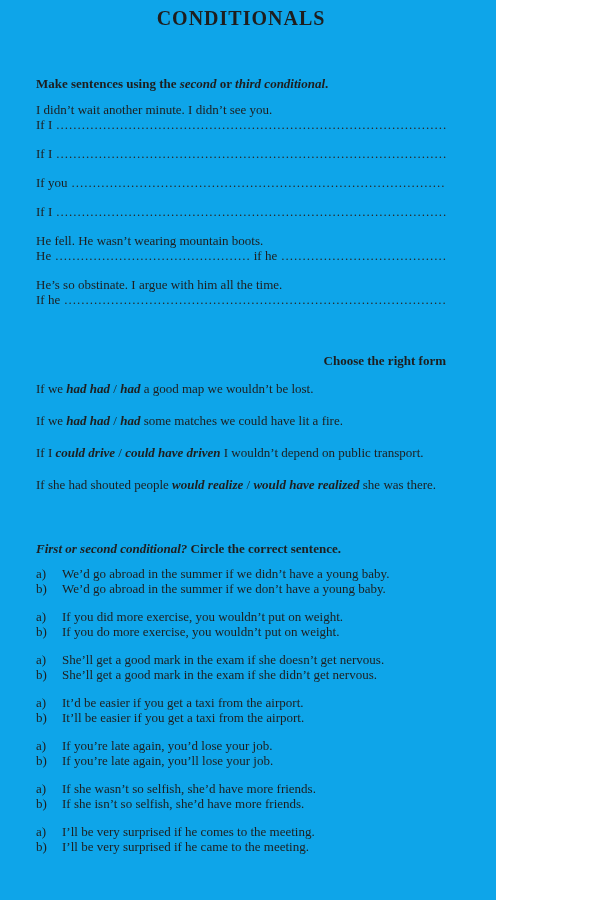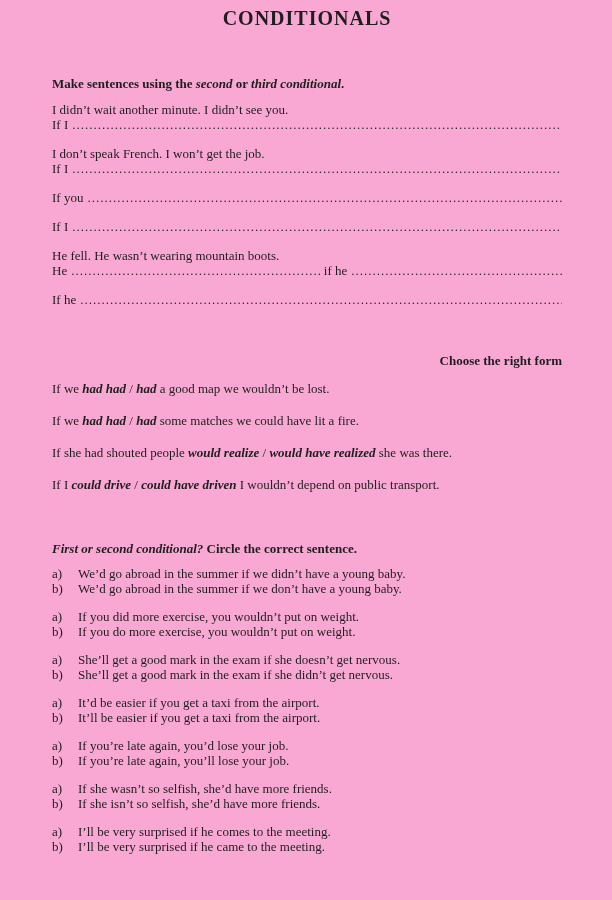--- a/index.html
+++ b/index.html
@@ -2,29 +2,29 @@
 <html><head>
 <meta charset="utf-8">
 <style>
   html, body {
     margin: 0;
     padding: 0;
     background: #ffffff;
   }
   .page {
     position: relative;
-    width: 612px;
+    width: 496px;
     height: 900px;
-    background: #f9a8d4;
+    background: #0ea5e9;
     color: #1e1e1e;
     font-family: "Liberation Serif", "DejaVu Serif", serif;
     font-size: 13px;
     overflow: hidden;
     box-sizing: border-box;
-    padding: 6px 50px 0 52px;
+    padding: 6px 50px 0 36px;
   }
   .title {
     text-align: center;
     font-size: 20px;
     line-height: 24px;
     font-weight: bold;
     letter-spacing: 1px;
     margin: 0 0 46px 0;
   }
   .sec-heading {
@@ -83,21 +83,20 @@
 
     <div class="ex-item">
       <div class="ex-line">I didn’t wait another minute. I didn’t see you.</div>
       <div class="answer-line">
         <span class="prefix">If I</span>
         <span class="dots">........................................................................................................................................................................................................</span>
       </div>
     </div>
 
     <div class="ex-item">
-      <div class="ex-line">I don’t speak French. I won’t get the job.</div>
       <div class="answer-line">
         <span class="prefix">If I</span>
         <span class="dots">........................................................................................................................................................................................................</span>
       </div>
     </div>
 
     <div class="ex-item">
       <div class="answer-line">
         <span class="prefix">If you</span>
         <span class="dots">........................................................................................................................................................................................................</span>
@@ -115,37 +114,38 @@
       <div class="ex-line">He fell. He wasn’t wearing mountain boots.</div>
       <div class="answer-line">
         <span class="prefix">He</span>
         <span class="dots dots-a">........................................................................................................................................................................................................</span>
         <span class="mid">if he</span>
         <span class="dots">........................................................................................................................................................................................................</span>
       </div>
     </div>
 
     <div class="ex-item">
+      <div class="ex-line">He’s so obstinate. I argue with him all the time.</div>
       <div class="answer-line">
         <span class="prefix">If he</span>
         <span class="dots">........................................................................................................................................................................................................</span>
       </div>
     </div>
   </div>
 
   <div class="section2">
     <p class="sec-heading">Choose the right form</p>
 
     <p class="choice-sentence"><span>If we </span><span class="bi">had had</span><span> / </span><span class="bi">had</span><span> a good map we wouldn’t be lost.</span></p>
 
     <p class="choice-sentence"><span>If we </span><span class="bi">had had</span><span> / </span><span class="bi">had</span><span> some matches we could have lit a fire.</span></p>
 
+    <p class="choice-sentence"><span>If I </span><span class="bi">could drive</span><span> / </span><span class="bi">could have driven</span><span> I wouldn’t depend on public transport.</span></p>
+
     <p class="choice-sentence"><span>If she had shouted people </span><span class="bi">would realize</span><span> / </span><span class="bi">would have realized</span><span> she was there.</span></p>
-
-    <p class="choice-sentence"><span>If I </span><span class="bi">could drive</span><span> / </span><span class="bi">could have driven</span><span> I wouldn’t depend on public transport.</span></p>
   </div>
 
   <div class="section3">
     <p class="sec-heading"><span class="bi">First or second conditional?</span><span class="b"> Circle the correct sentence.</span></p>
 
     <div class="pair">
       <div class="option">
         <span class="opt-label">a)</span>
         <span class="opt-text">We’d go abroad in the summer if we didn’t have a young baby.</span>
       </div>

